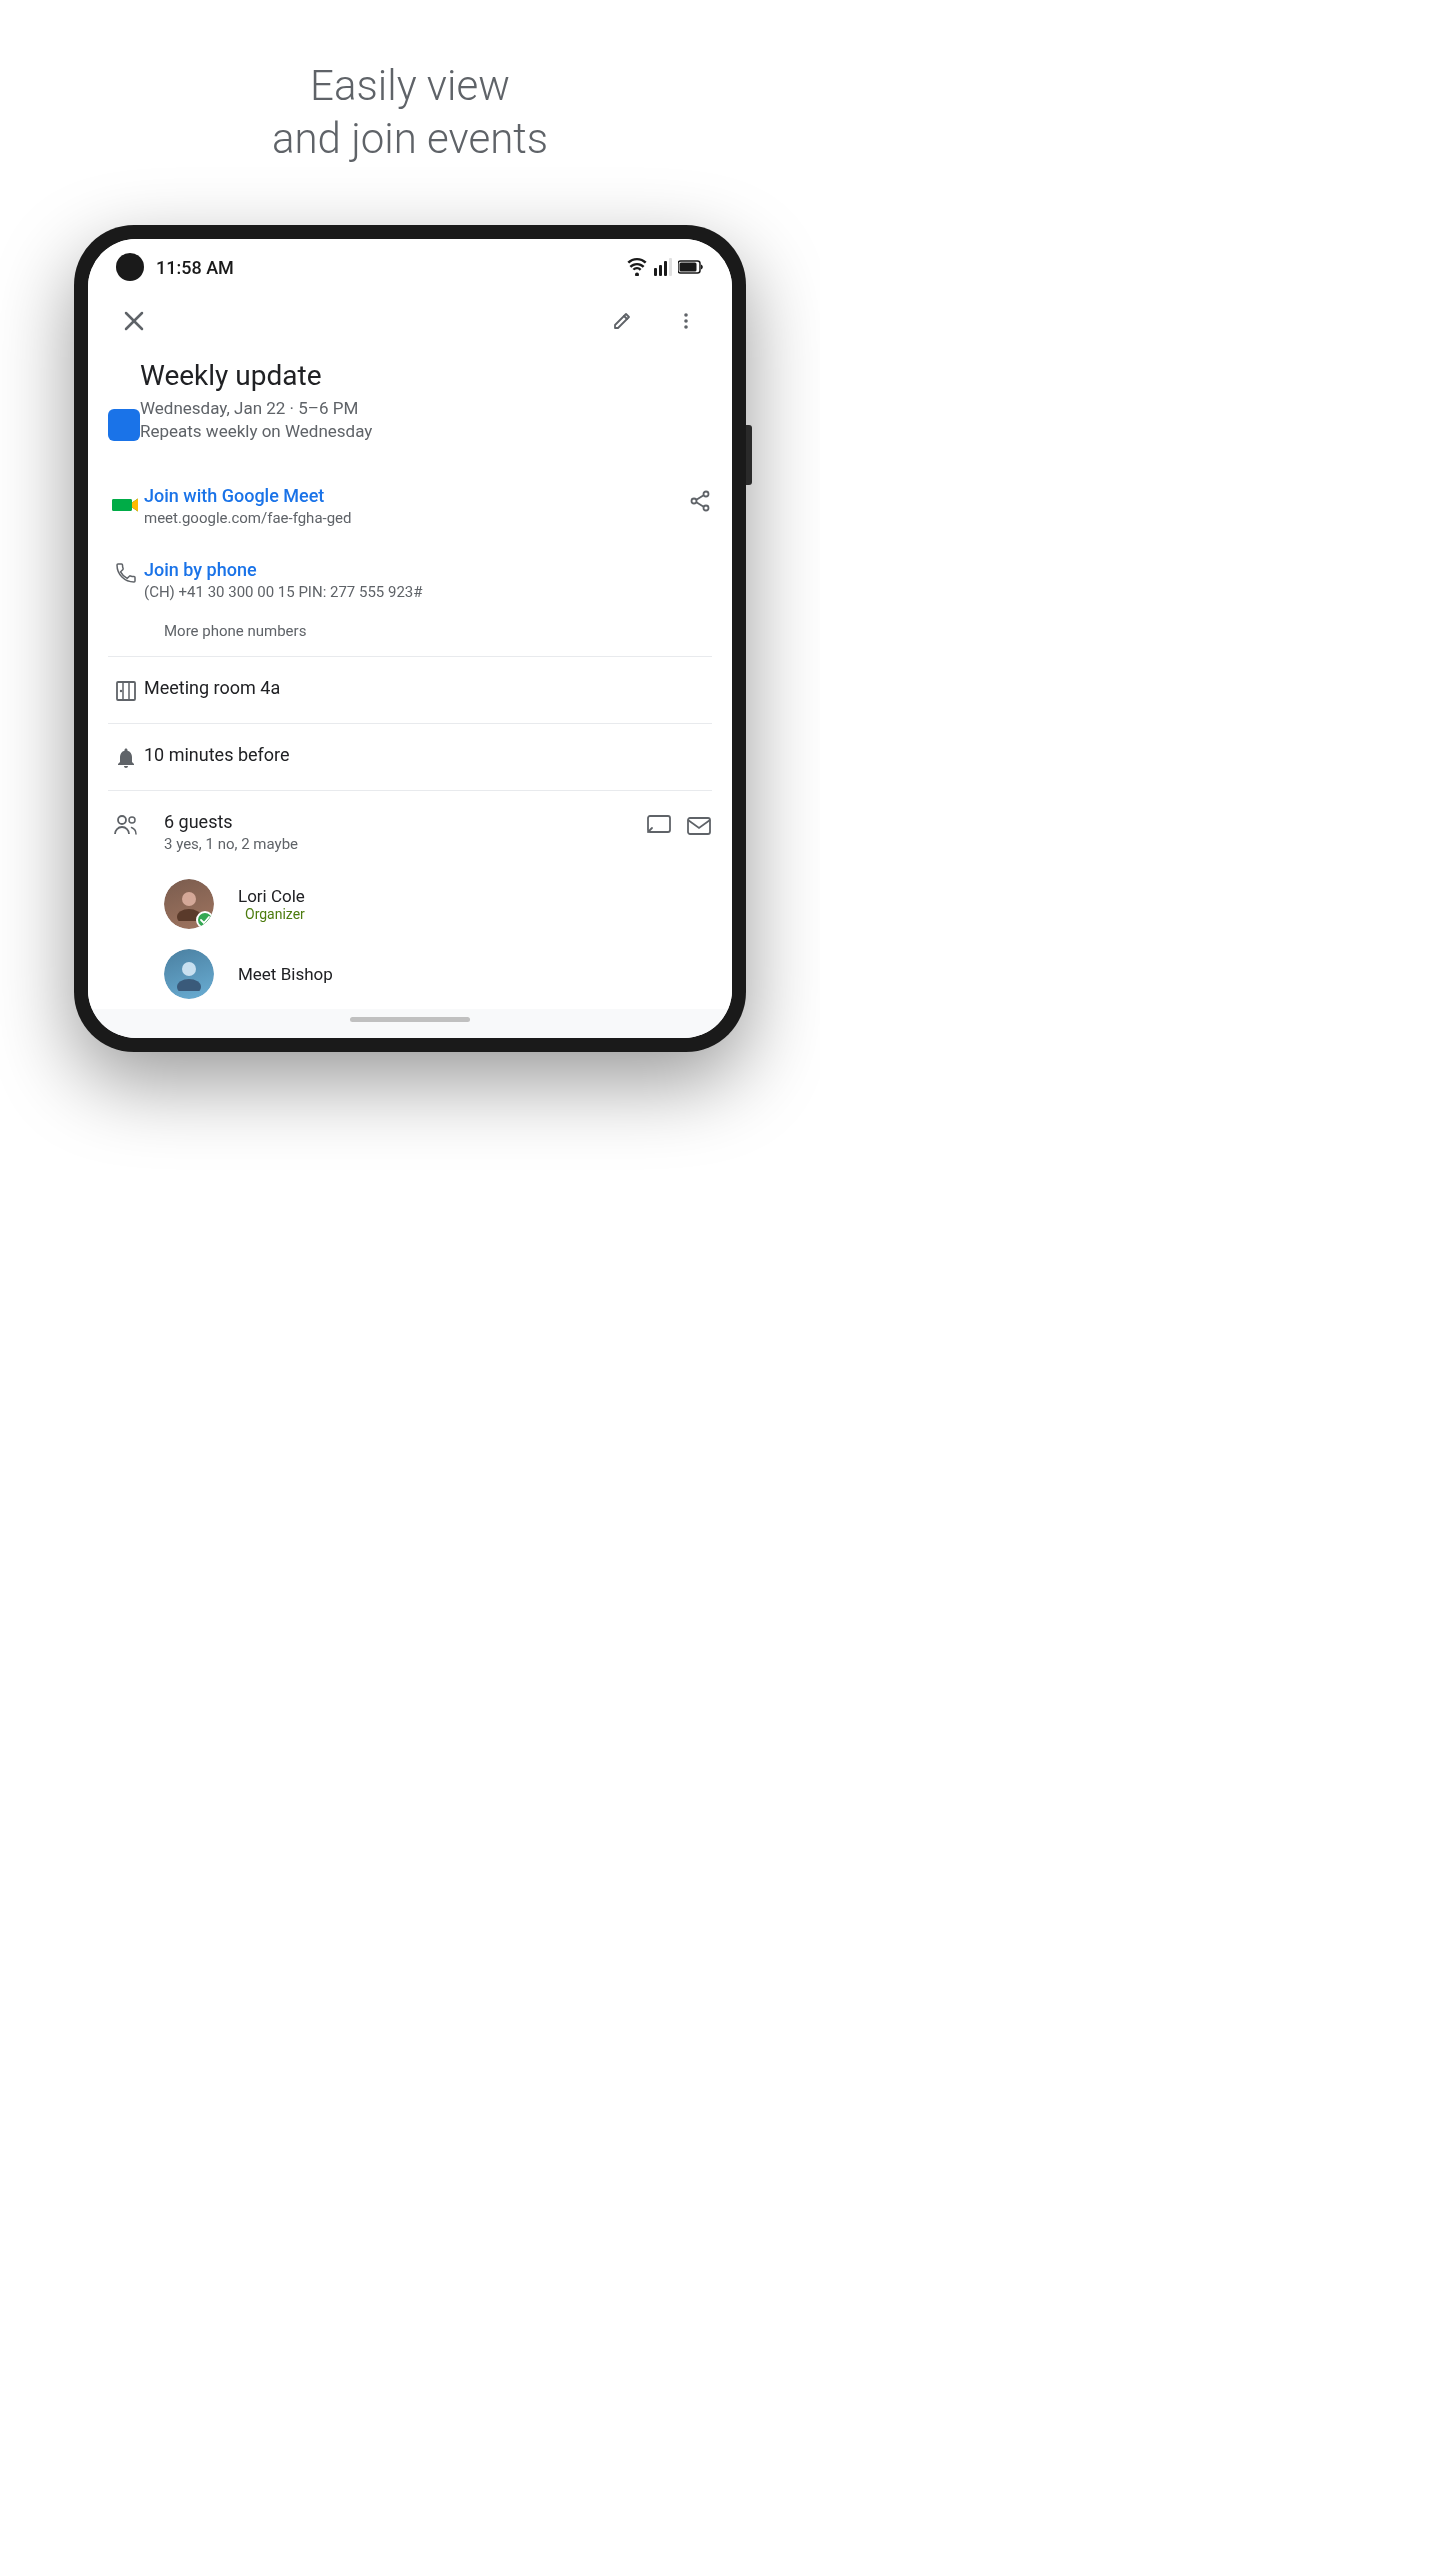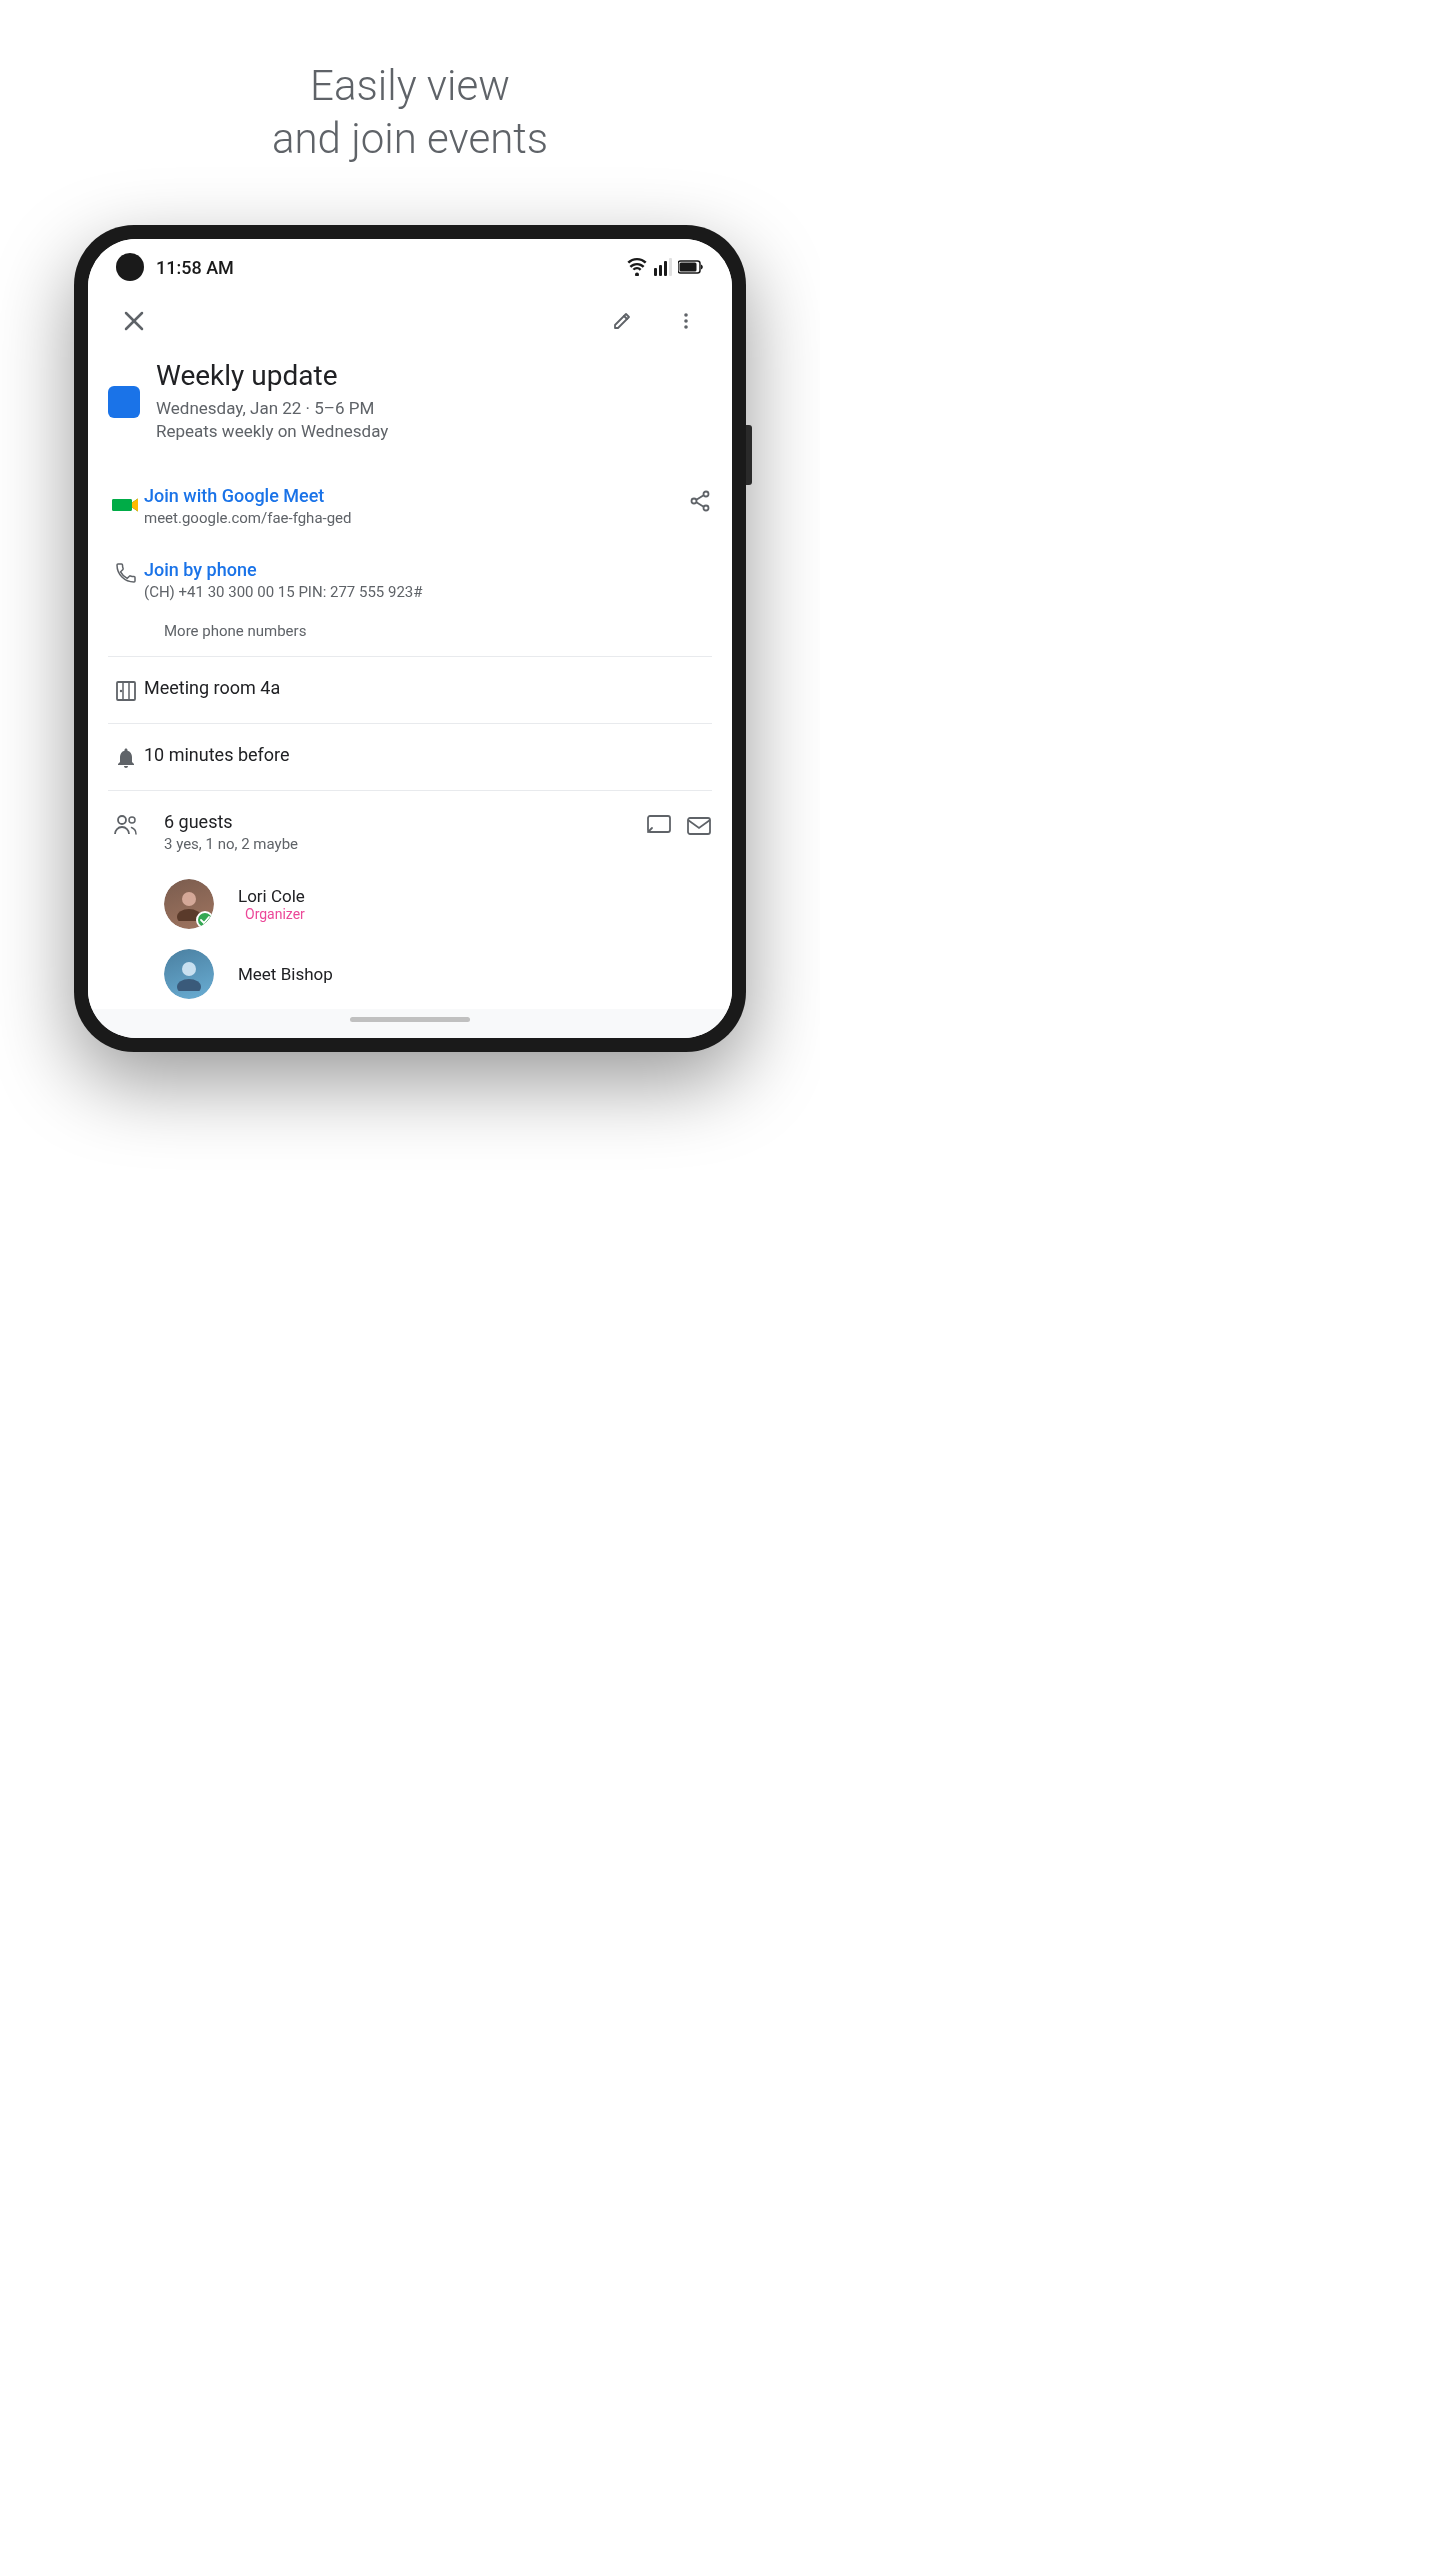--- a/index.html
+++ b/index.html
@@ -114,22 +114,21 @@
       justify-content: center;
       border-radius: 50%;
       cursor: pointer;
       color: #5f6368;
       font-size: 22px;
     }
 
     
     .event-header {
       display: flex;
-      align-items: center;
-      gap: 16px;
+      align-items: flex-end;
       margin-bottom: 28px;
     }
 
     .event-color-dot {
       width: 32px;
       height: 32px;
       background: #1a73e8;
       border-radius: 6px;
       flex-shrink: 0;
       margin-top: 4px;
@@ -266,21 +265,21 @@
       border: 2px solid white;
     }
 
     .guest-name {
       font-size: 17px;
       color: #202124;
     }
 
     .guest-role {
       font-size: 14px;
-      color: #ec4899;
+      color: #4d7c0f;
     }
 
     
     .rsvp-bar {
       background: #f8f9fa;
       border-top: 1px solid #e8eaed;
       display: flex;
       align-items: center;
       justify-content: center;
       gap: 16px;

